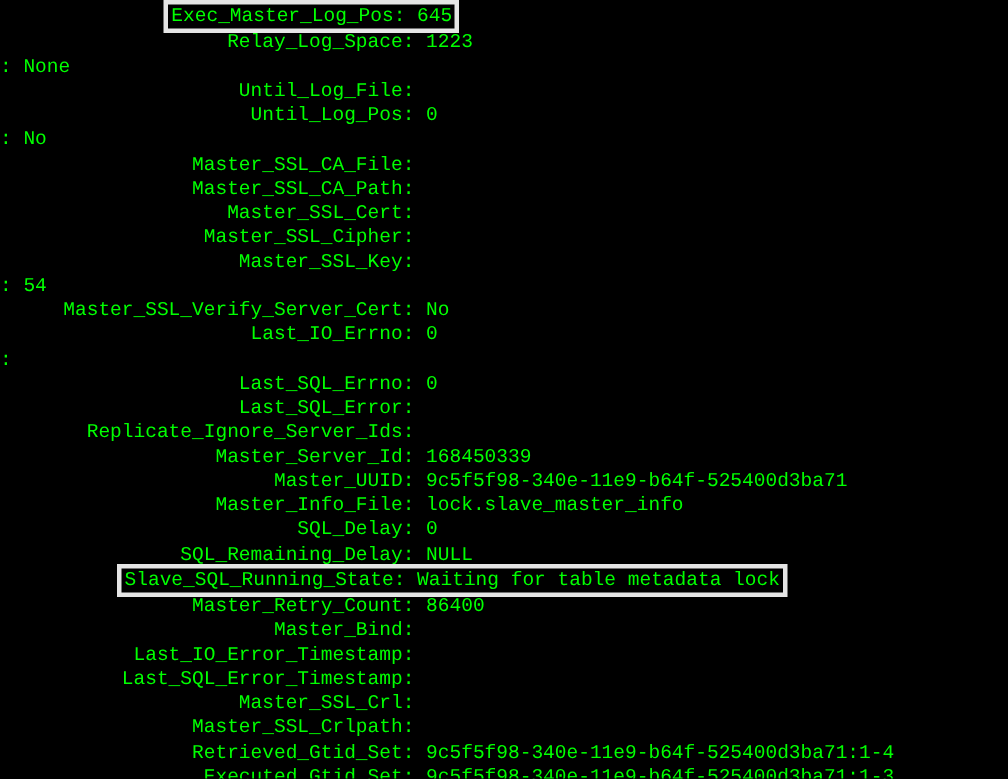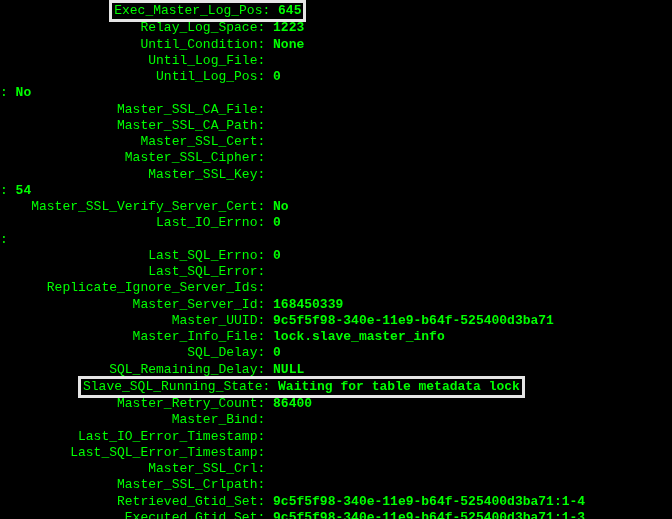--- a/index.html
+++ b/index.html
@@ -18,43 +18,43 @@
       overflow: hidden;
       padding: 2px 0;
     }
     .row {
       display: flex;
       white-space: pre;
     }
     .key {
       text-align: center;
       flex-shrink: 0;
+      margin-left: 11px;
     }
     .colon {
       flex-shrink: 0;
     }
     .val {
       text-align: left;
       flex-shrink: 0;
-      font-weight: bold;
     }
     .highlight-row {
       border: 3px solid #e5e5e5;
       display: inline-flex;
       padding: 0 2px;
       margin: -2px 0;
     }
   </style>
 </head>
 <body>
 
 <div id="status-rows">
     <div class="row"><span>              </span><span class="highlight-row"><span>Exec_Master_Log_Pos</span><span class="colon">: </span><span class="val">645</span></span></div>
     <div class="row"><span class="key">                  Relay_Log_Space</span><span class="colon">: </span><span class="val">1223</span></div>
-    <div class="row"><span class="key">                  Until_Condition</span><span class="colon">: </span><span class="val">None</span></div>
+    <div class="row"><span class="colon">: </span><span class="val">None</span></div>
     <div class="row"><span class="key">                   Until_Log_File</span><span class="colon">: </span><span class="val"></span></div>
     <div class="row"><span class="key">                    Until_Log_Pos</span><span class="colon">: </span><span class="val">0</span></div>
     <div class="row"><span class="colon">: </span><span class="val">No</span></div>
     <div class="row"><span class="key">               Master_SSL_CA_File</span><span class="colon">: </span><span class="val"></span></div>
     <div class="row"><span class="key">               Master_SSL_CA_Path</span><span class="colon">: </span><span class="val"></span></div>
     <div class="row"><span class="key">                  Master_SSL_Cert</span><span class="colon">: </span><span class="val"></span></div>
     <div class="row"><span class="key">                Master_SSL_Cipher</span><span class="colon">: </span><span class="val"></span></div>
     <div class="row"><span class="key">                   Master_SSL_Key</span><span class="colon">: </span><span class="val"></span></div>
     <div class="row"><span class="colon">: </span><span class="val">54</span></div>
     <div class="row"><span class="key">    Master_SSL_Verify_Server_Cert</span><span class="colon">: </span><span class="val">No</span></div>

